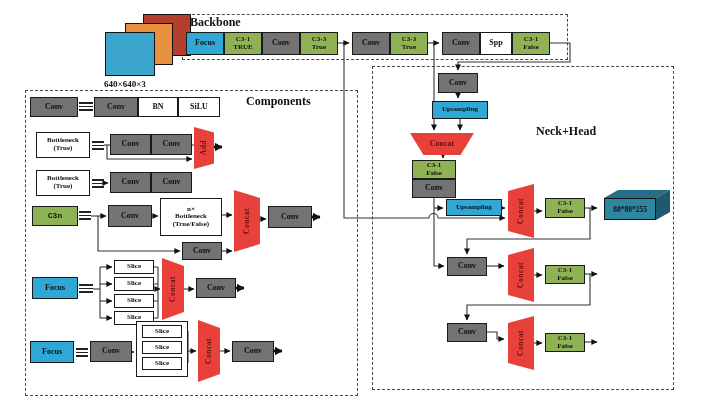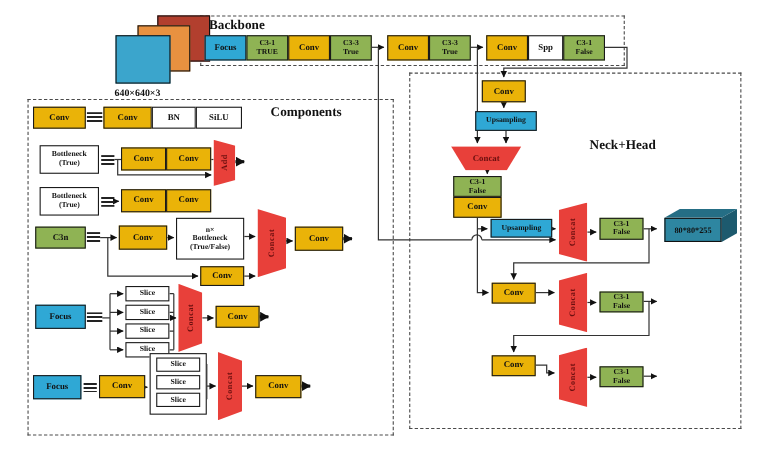--- a/index.html
+++ b/index.html
@@ -4,21 +4,21 @@
 <style>
   html,body{margin:0;padding:0;background:#fff;}
   #canvas{position:relative;width:708px;height:411px;background:#fff;overflow:hidden;
           font-family:"Liberation Serif",serif;}
   .dash{position:absolute;border:1.6px dashed #4a4a4a;z-index:0;box-sizing:border-box;}
   #wires{position:absolute;left:0;top:0;z-index:1;}
   .blk{position:absolute;box-sizing:border-box;border:1px solid #1a1a1a;display:flex;
        align-items:center;justify-content:center;text-align:center;
        font-weight:bold;font-size:8px;line-height:1.08;white-space:pre-line;z-index:2;color:#111;}
   .sm{font-size:7px;}
-  .yellow{background:#eab308;} .green{background:#8FB354;} .blue{background:#2FA8D5;}
+  .yellow{background:#737373;} .green{background:#8FB354;} .blue{background:#2FA8D5;}
   .white{background:#fff;}
   .red{background:#E8403A;border:none;z-index:2;}
   .trapH{clip-path:polygon(0 0,100% 0,79% 100%,21% 100%);color:#6b0f0f;}
   .trapVr{clip-path:polygon(0 13%,100% 0,100% 100%,0 87%);}
   .trapVl{clip-path:polygon(0 0,100% 13%,100% 87%,0 100%);}
   .vtext{writing-mode:vertical-rl;transform:rotate(180deg);color:#6b0f0f;font-size:7.5px;
          font-weight:bold;letter-spacing:.5px;}
   .conn{position:absolute;z-index:2;background:repeating-linear-gradient(180deg,#222 0 1.6px,transparent 1.6px 3.6px);}
   .sect{position:absolute;font-weight:bold;font-size:12px;color:#111;z-index:3;}
   .imglayer{position:absolute;border:1px solid #111;box-sizing:border-box;z-index:2;}
@@ -180,21 +180,21 @@
   <div class="blk yellow" style="left:110px;top:134px;width:41px;height:21px;">Conv</div>
   <div class="blk yellow" style="left:151px;top:134px;width:41px;height:21px;">Conv</div>
   <div class="blk red trapVl" style="left:194px;top:127px;width:20px;height:42px;"><span class="vtext">Add</span></div>
 
   <div class="blk white sm" style="left:36px;top:170px;width:54px;height:26px;">Bottleneck
 (True)</div>
   <div class="conn" style="left:92px;top:179px;width:12px;height:9px;"></div>
   <div class="blk yellow" style="left:110px;top:172px;width:41px;height:21px;">Conv</div>
   <div class="blk yellow" style="left:151px;top:172px;width:41px;height:21px;">Conv</div>
 
-  <div class="blk green" style="left:32px;top:206px;width:46px;height:20px;">C3n</div>
+  <div class="blk green" style="left:32px;top:206px;width:46px;height:20px;font-family:Liberation Mono, monospace;">C3n</div>
   <div class="conn" style="left:79px;top:211px;width:12px;height:9px;"></div>
   <div class="blk yellow" style="left:108px;top:205px;width:44px;height:22px;">Conv</div>
   <div class="blk white sm" style="left:160px;top:198px;width:62px;height:38px;">n×
 Bottleneck
 (True/False)</div>
   <div class="blk red trapVl" style="left:234px;top:190px;width:26px;height:62px;"><span class="vtext">Concat</span></div>
   <div class="blk yellow" style="left:182px;top:242px;width:40px;height:18px;">Conv</div>
   <div class="blk yellow" style="left:268px;top:206px;width:44px;height:22px;">Conv</div>
 
   <div class="blk blue" style="left:32px;top:277px;width:46px;height:22px;">Focus</div>

